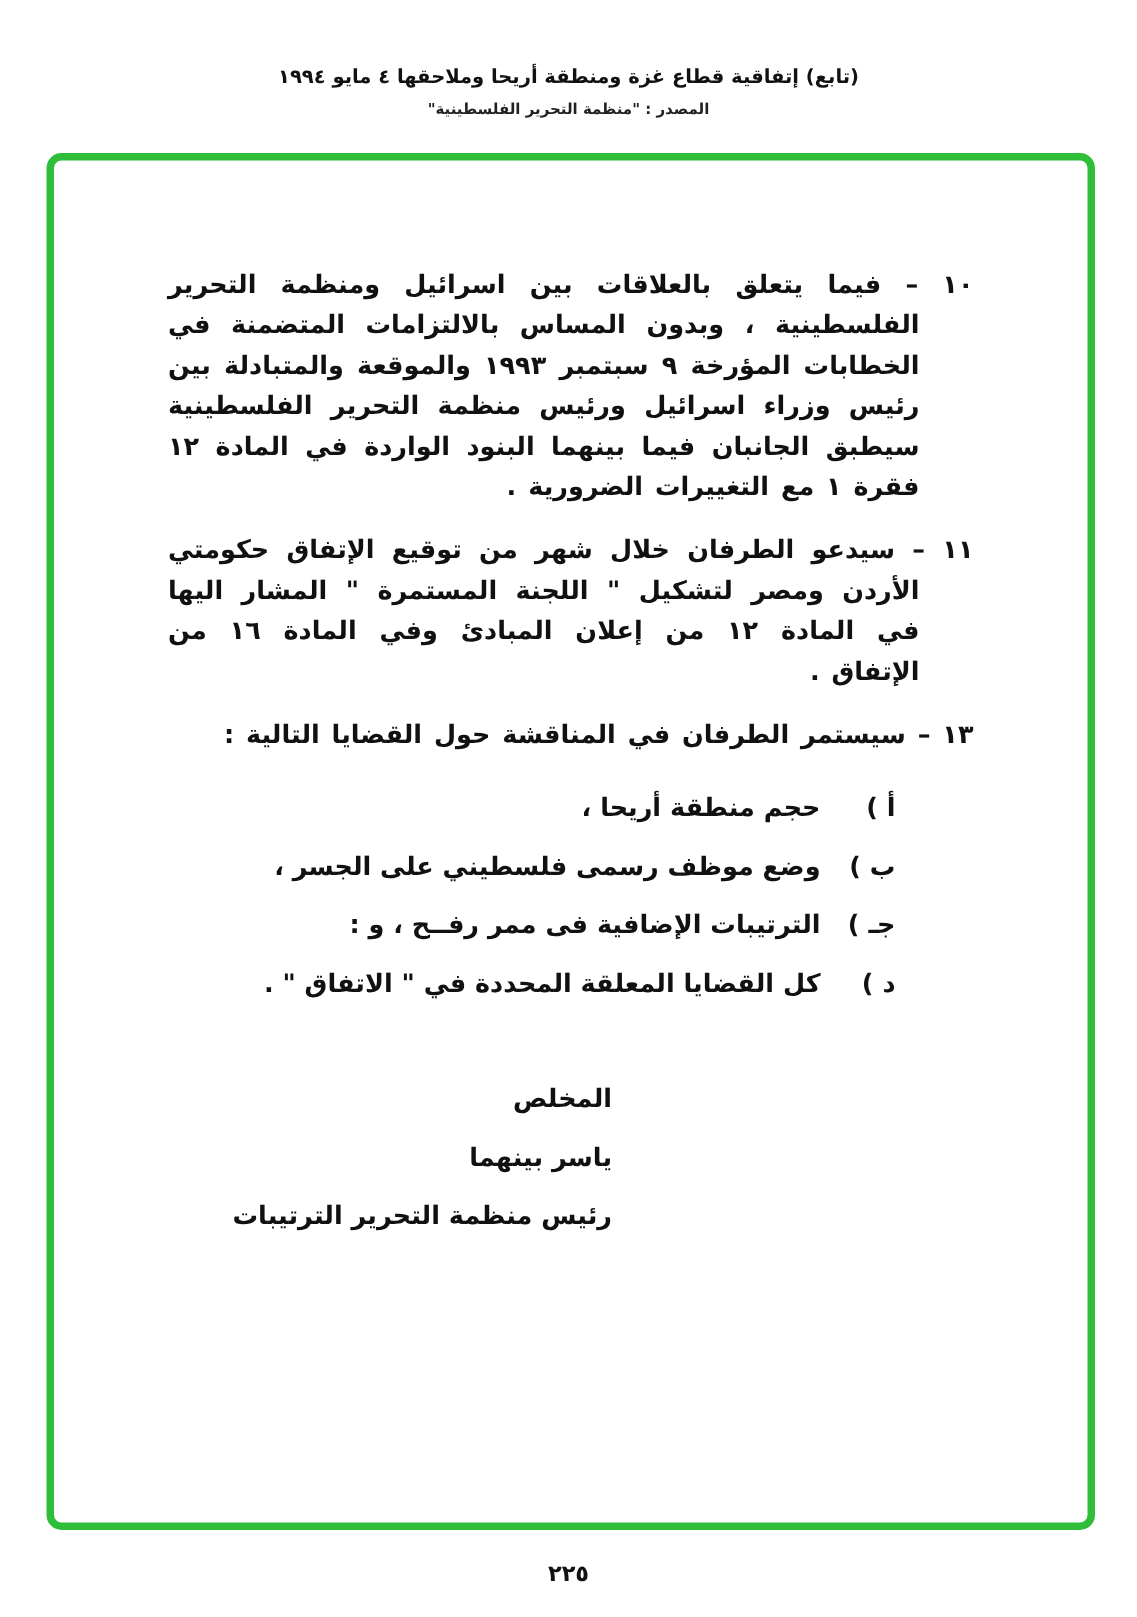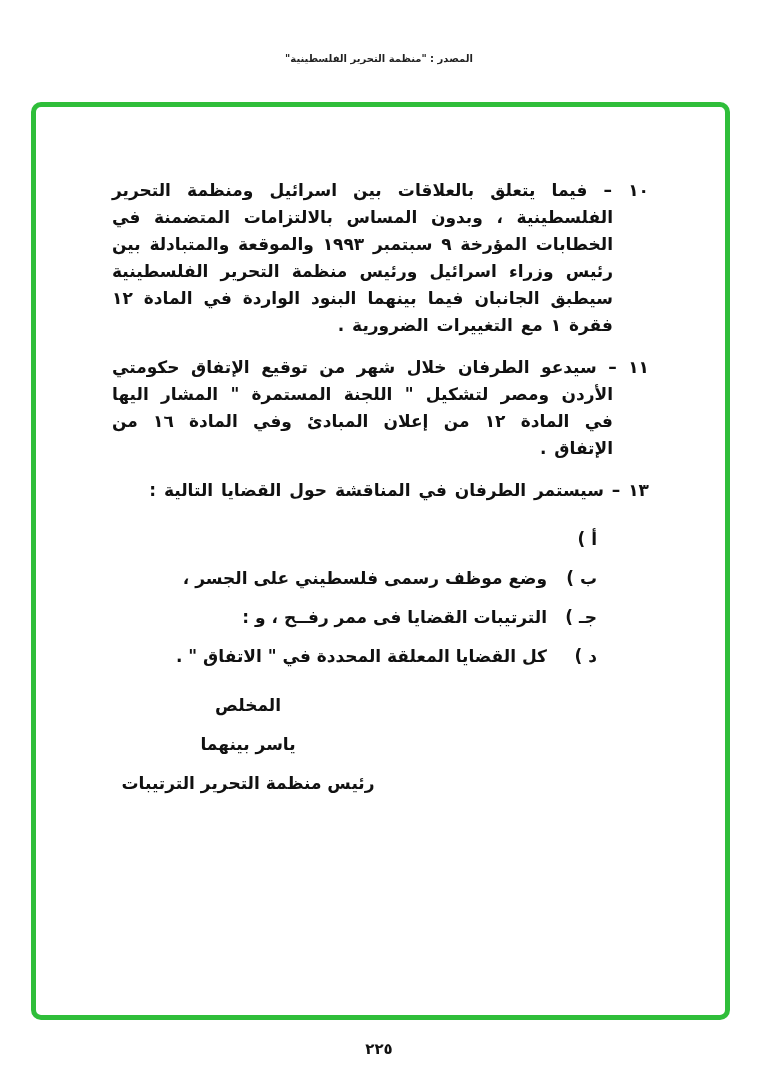--- a/index.html
+++ b/index.html
@@ -47,23 +47,23 @@
     gap: 16px;
     font-size: 17px;
     font-weight: bold;
     line-height: 26px;
     margin-bottom: 13px;
   }
   .subitem .marker { min-width: 34px; white-space: nowrap; }
 
   .signature {
     position: absolute;
-    top: 588px; left: 52px;
+    top: 616px; left: 52px;
     width: 320px;
-    text-align: center;
+    text-align: right;
     direction: rtl;
   }
   .signature .sig-line {
     font-size: 17px;
     font-weight: bold;
     margin-bottom: 19px;
   }
 
   .page-number {
     position: absolute;
@@ -73,41 +73,43 @@
     font-weight: bold;
     letter-spacing: 3px;
   }
 </style>
 </head>
 <body>
 
 <div class="page">
 
   <div class="header">
+    <div class="header-title">(تابع) إتفاقية قطاع غزة ومنطقة أريحا وملاحقها ٤ مايو ١٩٩٤</div>
     <div class="header-source">المصدر :  "منظمة التحرير الفلسطينية"</div>
   </div>
 
   <div class="frame">
     <div class="content">
 
       <p class="para">١٠ – فيما يتعلق بالعلاقات بين اسرائيل ومنظمة التحرير الفلسطينية ، وبدون المساس بالالتزامات المتضمنة في الخطابات المؤرخة ٩ سبتمبر ١٩٩٣ والموقعة والمتبادلة بين رئيس وزراء اسرائيل ورئيس منظمة التحرير الفلسطينية سيطبق الجانبان فيما بينهما البنود الواردة في المادة ١٢ فقرة ١ مع التغييرات الضرورية .</p>
       <p class="para">١١ – سيدعو الطرفان خلال شهر من توقيع الإتفاق حكومتي الأردن ومصر لتشكيل " اللجنة المستمرة " المشار اليها في المادة ١٢ من إعلان المبادئ وفي المادة ١٦ من الإتفاق .</p>
       <p class="para">١٣ – سيستمر الطرفان في المناقشة حول القضايا التالية :</p>
 
       <div class="subitems">
         <div class="subitem">
           <span class="marker">أ )</span>
+          <span class="itext">حجم منطقة أريحا ،</span>
         </div>
         <div class="subitem">
           <span class="marker">ب )</span>
           <span class="itext">وضع موظف رسمى فلسطيني على الجسر ،</span>
         </div>
         <div class="subitem">
           <span class="marker">جـ )</span>
-          <span class="itext">الترتيبات القضايا فى ممر رفــح ، و :</span>
+          <span class="itext">الترتيبات الإضافية فى ممر رفــح ، و :</span>
         </div>
         <div class="subitem">
           <span class="marker">د )</span>
           <span class="itext">كل القضايا المعلقة المحددة في " الاتفاق " .</span>
         </div>
       </div>
 
     </div>
 
     <div class="signature">

